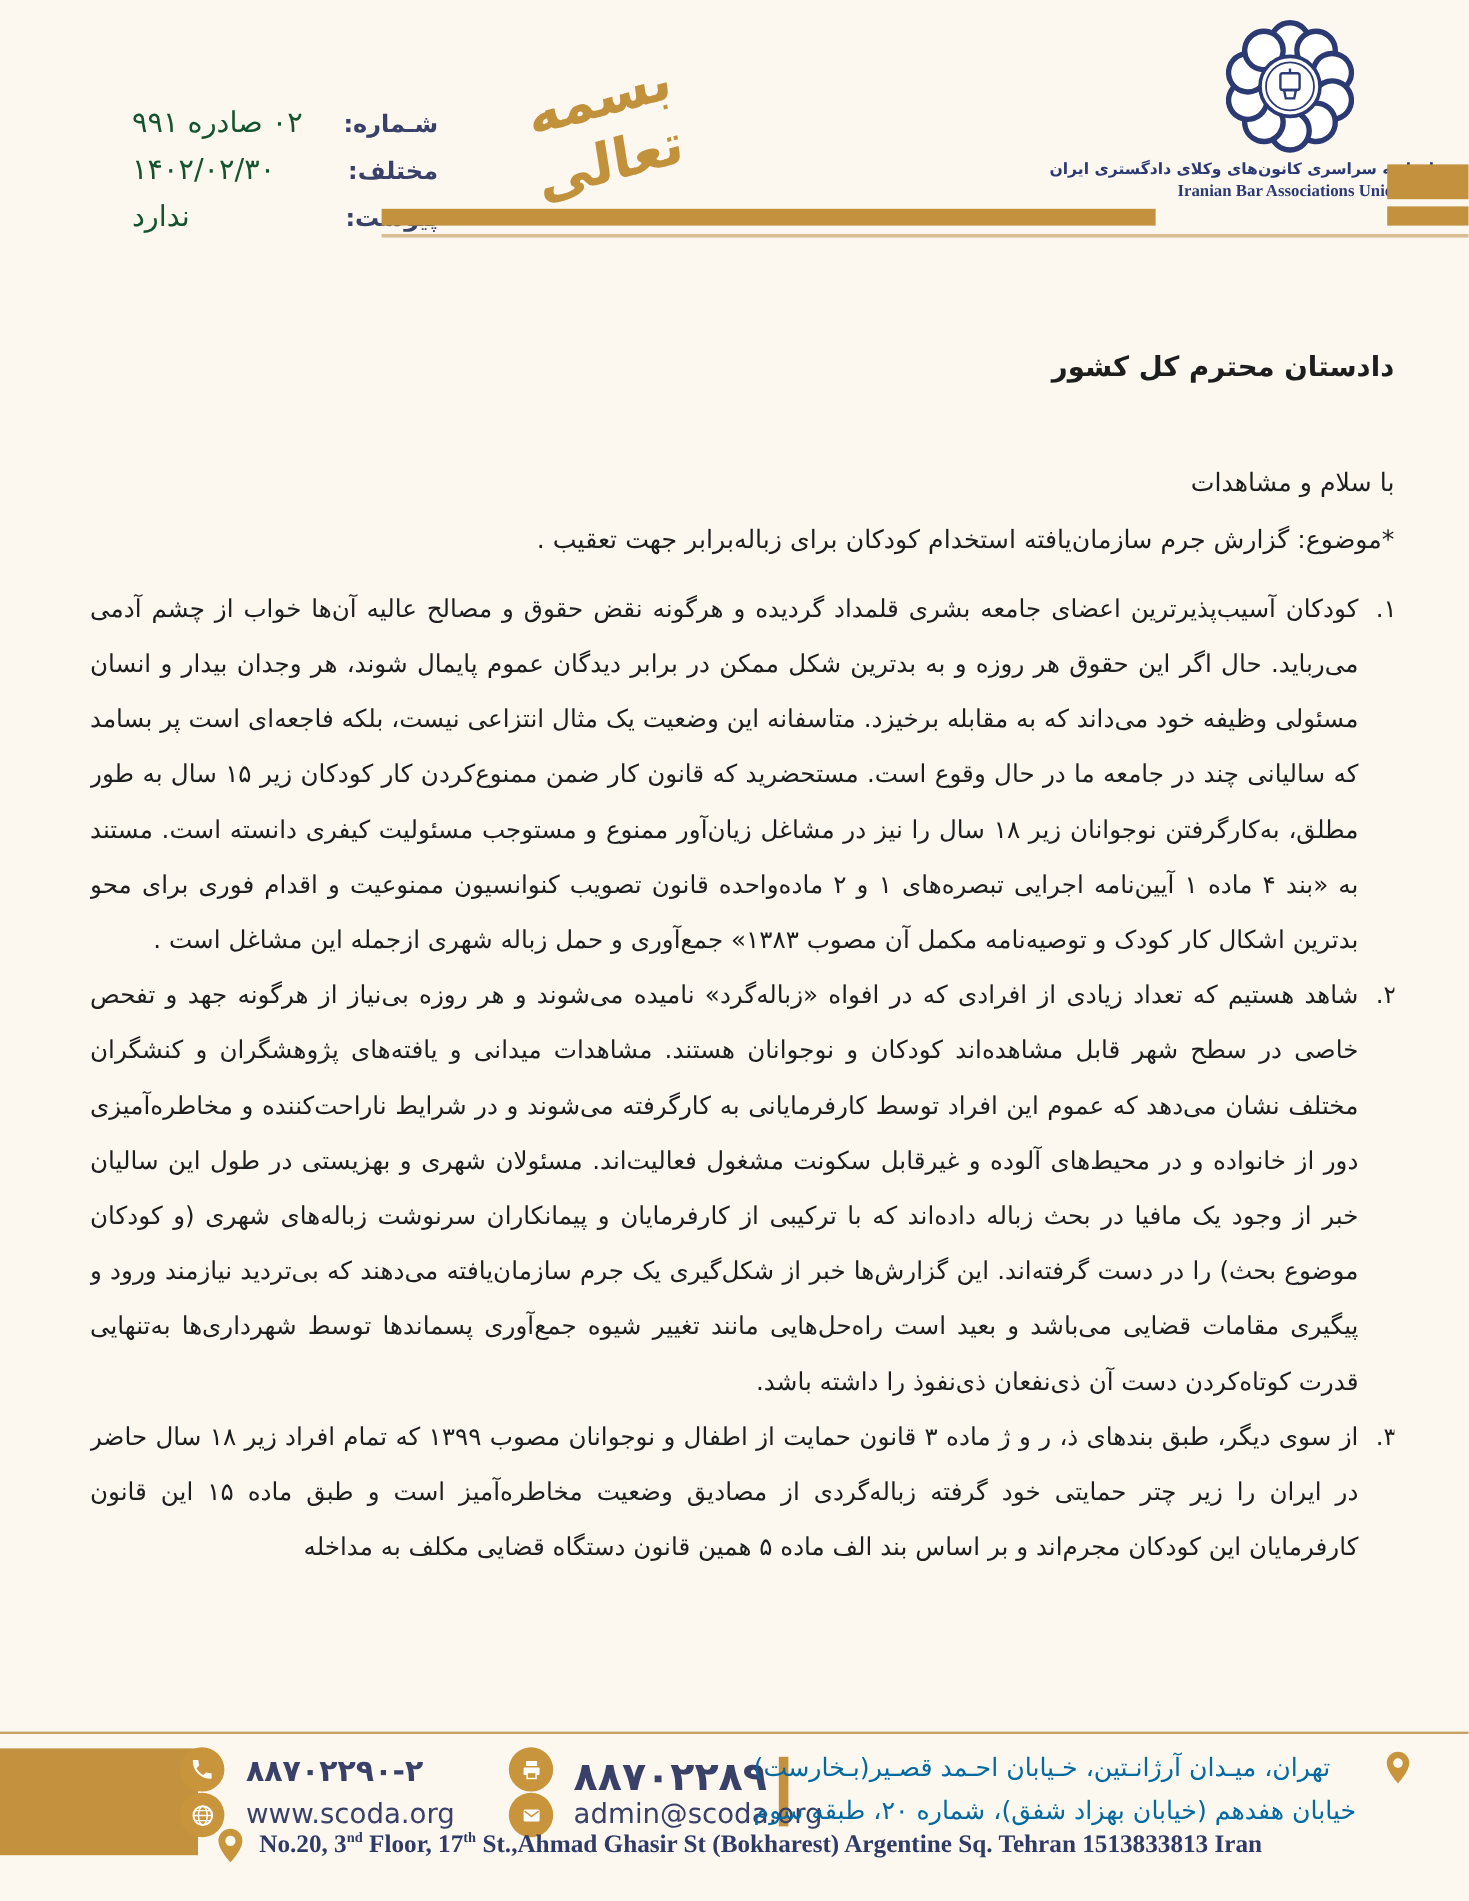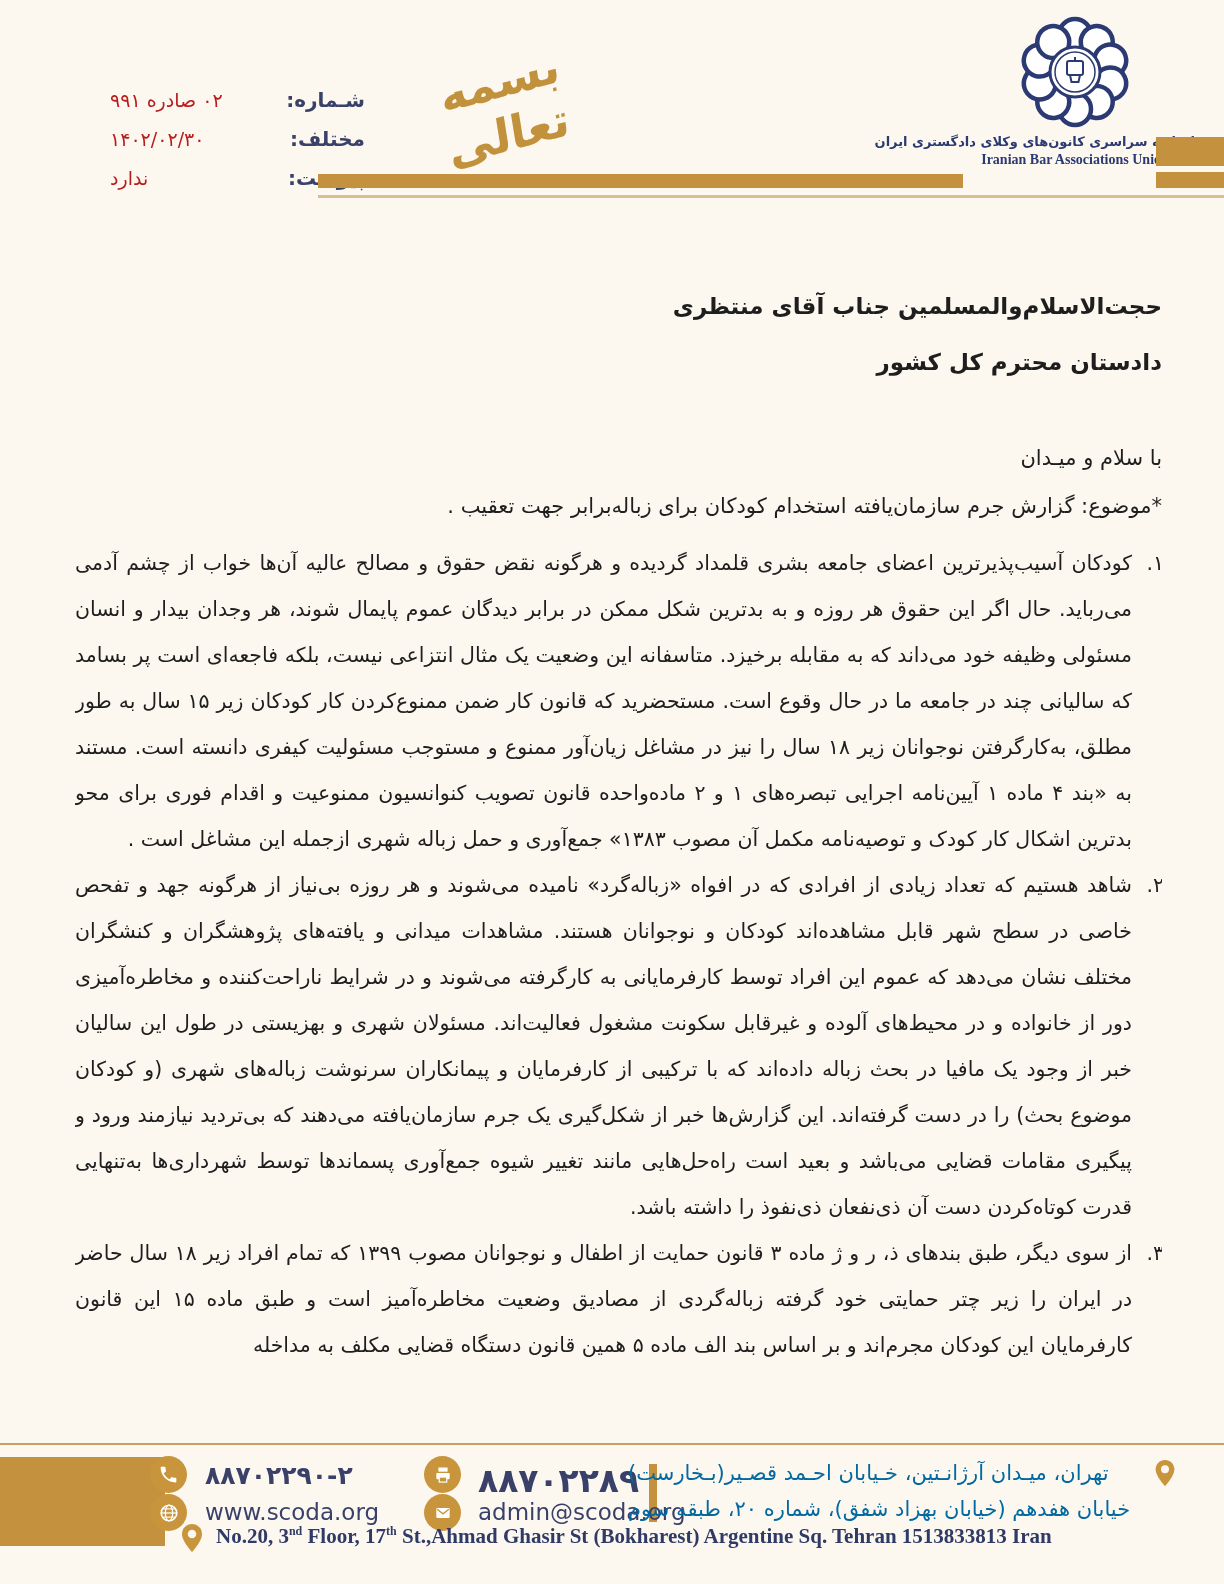--- a/index.html
+++ b/index.html
@@ -3,21 +3,21 @@
 <meta charset="utf-8">
 <style>
   html,body{margin:0;padding:0;background:#FCF8F0;}
   .page{position:relative;width:1224px;height:1584px;background:#FCF8F0;overflow:hidden;
         font-family:"DejaVu Sans",sans-serif;color:#222;}
 
   
   .meta{position:absolute;right:859px;left:110px;top:88px;direction:rtl;}
   .meta-row{display:flex;justify-content:space-between;align-items:baseline;height:39px;}
   .meta-label{color:#3A4169;font-size:20px;font-weight:bold;letter-spacing:1px;}
-  .meta-value{color:#b91c1c;font-size:19px;}
+  .meta-value{color:#14532d;font-size:24px;}
 
   .bismillah{position:absolute;left:440px;top:30px;width:260px;height:120px;
              display:flex;align-items:center;justify-content:center;pointer-events:none;}
   .bismillah span{display:inline-block;transform:rotate(-15deg) skewX(-6deg);
              color:#C2913C;font-size:46px;font-weight:bold;}
 
   .logo{position:absolute;left:955px;top:12px;width:240px;text-align:center;}
   .logo svg.rosette{display:block;margin:0 auto;}
   .logo-fa{color:#2B3A72;font-size:13px;font-weight:bold;white-space:nowrap;direction:rtl;margin-top:2px;}
   .logo-en{color:#2B3A72;font-size:14px;font-weight:bold;white-space:nowrap;
@@ -109,23 +109,22 @@
     <div class="logo-fa">اتحادیه سراسری کانون‌های وکلای دادگستری ایران</div>
     <div class="logo-en">Iranian Bar Associations Union</div>
   </div>
 
   <div class="bar-main"></div>
   <div class="bar-rt"></div>
   <div class="bar-rb"></div>
   <div class="thinline"></div>
 
   <div class="letter">
-    <div class="salutation">حجت‌الاسلام‌والمسلمین جناب آقای منتظری</div>
     <div class="salutation">دادستان محترم کل کشور</div>
-    <div class="greeting">با سلام و میـدان</div>
+    <div class="greeting">با سلام و مشاهدات</div>
     <div class="subject">*موضوع: گزارش جرم سازمان‌یافته استخدام کودکان برای زباله‌برابر جهت تعقیب .</div>
     <div class="items">
       <div class="item">
         <span class="num">۱.</span>
         <span>کودکان آسیب‌پذیرترین اعضای جامعه بشری قلمداد گردیده و هرگونه نقض حقوق و مصالح عالیه آن‌ها خواب از چشم آدمی می‌رباید. حال اگر این حقوق هر روزه و به بدترین شکل ممکن در برابر دیدگان عموم پایمال شوند، هر وجدان بیدار و انسان مسئولی وظیفه خود می‌داند که به مقابله برخیزد. متاسفانه این وضعیت یک مثال انتزاعی نیست، بلکه فاجعه‌ای است پر بسامد که سالیانی چند در جامعه ما در حال وقوع است. مستحضرید که قانون کار ضمن ممنوع‌کردن کار کودکان زیر ۱۵ سال به طور مطلق، به‌کارگرفتن نوجوانان زیر ۱۸ سال را نیز در مشاغل زیان‌آور ممنوع و مستوجب مسئولیت کیفری دانسته است. مستند به «بند ۴ ماده ۱ آیین‌نامه اجرایی تبصره‌های ۱ و ۲ ماده‌واحده قانون تصویب کنوانسیون ممنوعیت و اقدام فوری برای محو بدترین اشکال کار کودک و توصیه‌نامه مکمل آن مصوب ۱۳۸۳» جمع‌آوری و حمل زباله شهری ازجمله این مشاغل است .</span>
       </div>
       <div class="item">
         <span class="num">۲.</span>
         <span>شاهد هستیم که تعداد زیادی از افرادی که در افواه «زباله‌گرد» نامیده می‌شوند و هر روزه بی‌نیاز از هرگونه جهد و تفحص خاصی در سطح شهر قابل مشاهده‌اند کودکان و نوجوانان هستند. مشاهدات میدانی و یافته‌های پژوهشگران و کنشگران مختلف نشان می‌دهد که عموم این افراد توسط کارفرمایانی به کارگرفته می‌شوند و در شرایط ناراحت‌کننده و مخاطره‌آمیزی دور از خانواده و در محیط‌های آلوده و غیرقابل سکونت مشغول فعالیت‌اند. مسئولان شهری و بهزیستی در طول این سالیان خبر از وجود یک مافیا در بحث زباله داده‌اند که با ترکیبی از کارفرمایان و پیمانکاران سرنوشت زباله‌های شهری (و کودکان موضوع بحث) را در دست گرفته‌اند. این گزارش‌ها خبر از شکل‌گیری یک جرم سازمان‌یافته می‌دهند که بی‌تردید نیازمند ورود و پیگیری مقامات قضایی می‌باشد و بعید است راه‌حل‌هایی مانند تغییر شیوه جمع‌آوری پسماندها توسط شهرداری‌ها به‌تنهایی قدرت کوتاه‌کردن دست آن ذی‌نفعان ذی‌نفوذ را داشته باشد.</span>
       </div>

